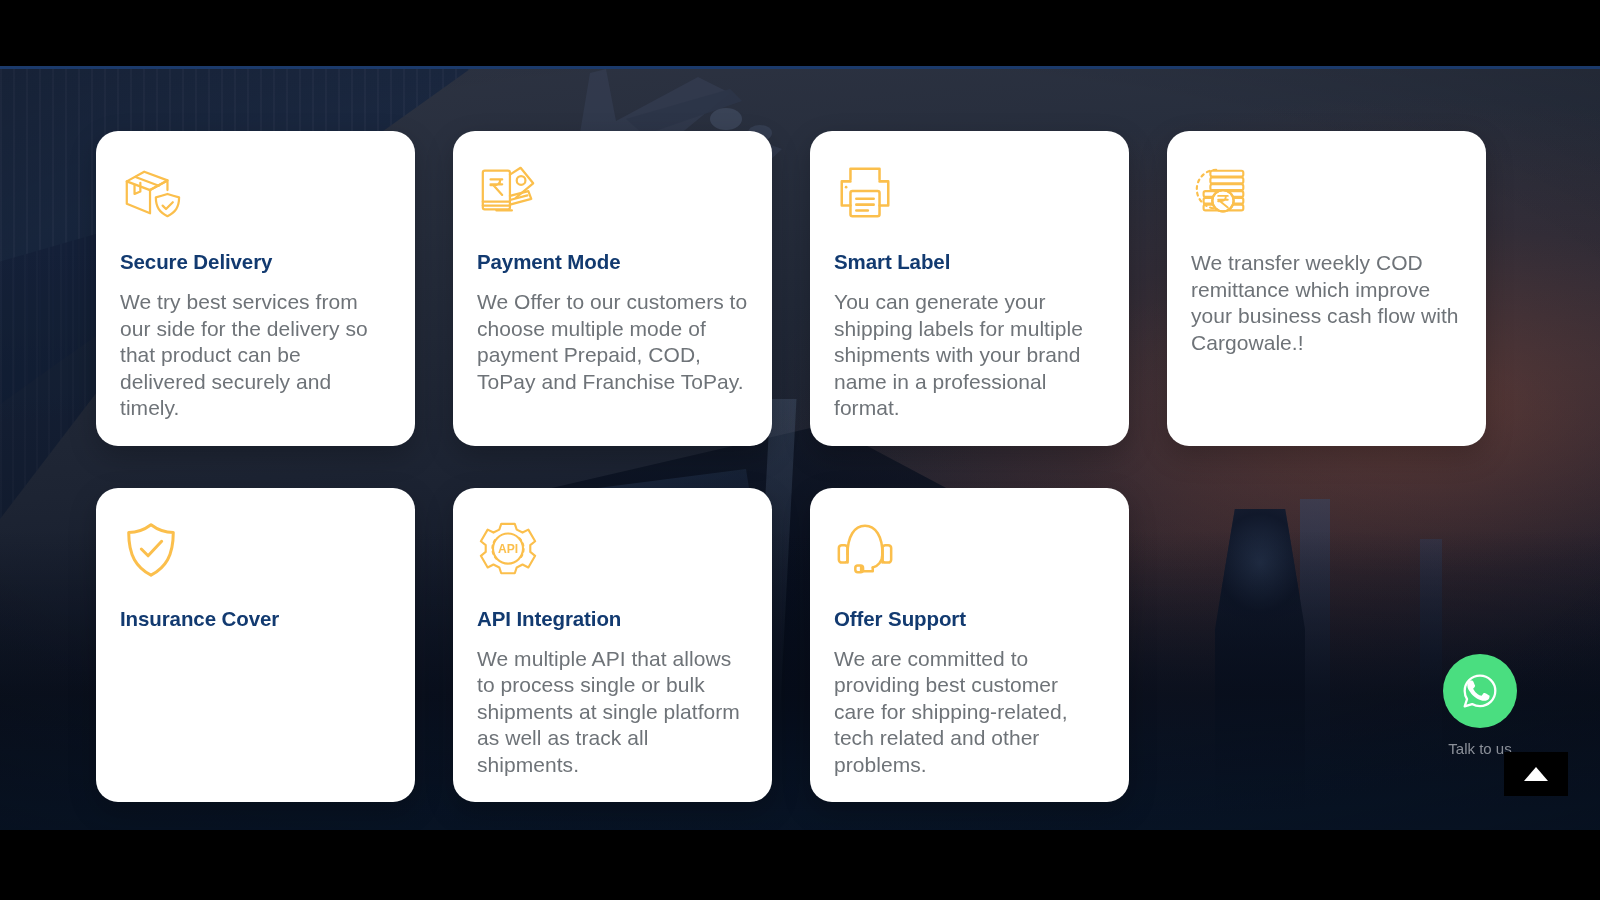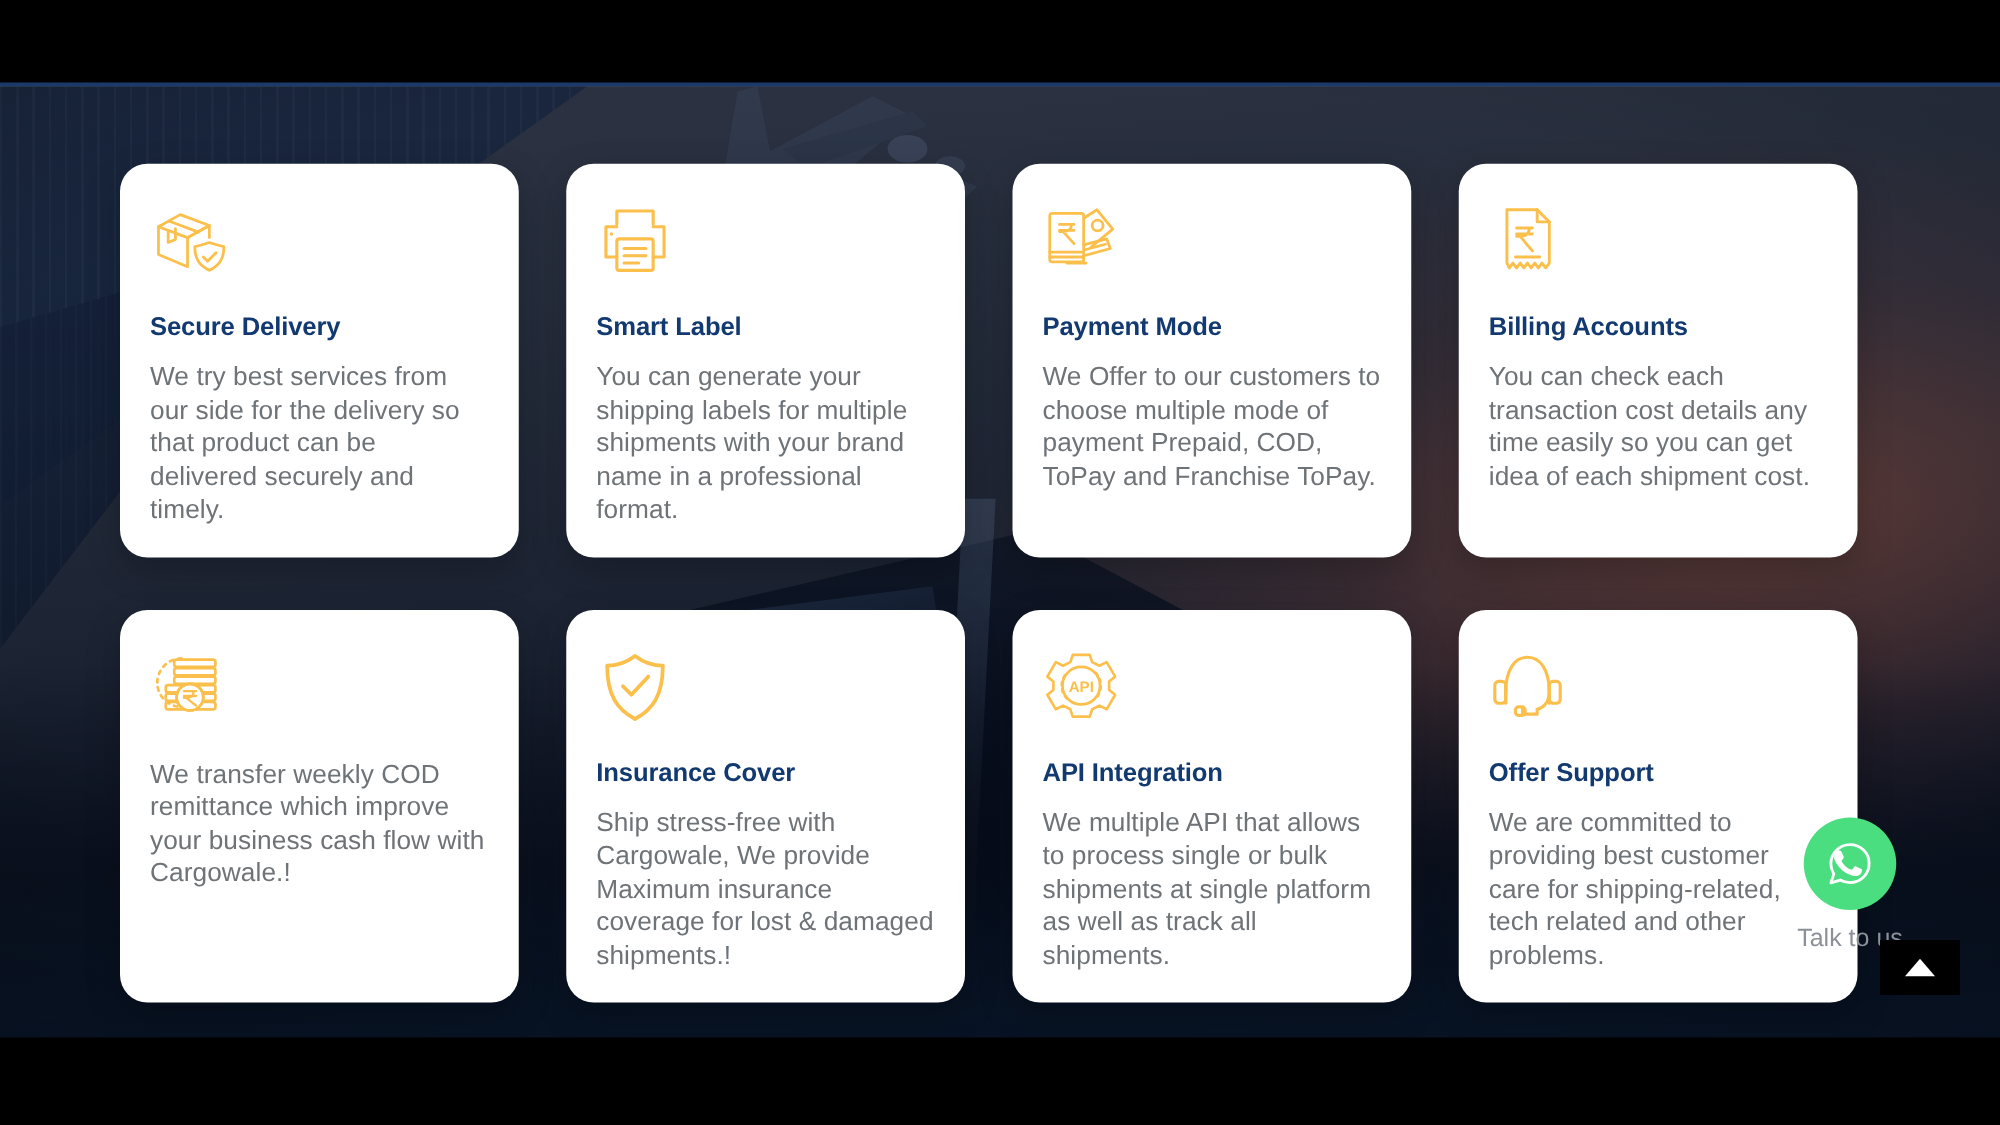--- a/index.html
+++ b/index.html
@@ -109,21 +109,21 @@
   
   .whatsapp-fab {
     position:absolute; left:1443px; top:654px; width:74px; height:74px;
     border-radius:50%; background:#4ade80;
     display:flex; align-items:center; justify-content:center;
     z-index:60; cursor:pointer;
   }
   .whatsapp-fab svg { width:42px; height:42px; display:block; }
   .whatsapp-label {
     position:absolute; left:1390px; top:740px; width:180px;
-    text-align:center; font-size:20px; color:#8b9099;
+    text-align:center; font-size:15px; color:#8b9099;
     z-index:55; white-space:nowrap;
   }
   .scroll-top-btn {
     position:absolute; left:1504px; top:752px; width:64px; height:44px;
     background:#000; display:flex; align-items:center; justify-content:center;
     z-index:61; cursor:pointer;
   }
   .scroll-top-btn svg { width:26px; height:16px; display:block; }
 </style>
 </head>
@@ -164,35 +164,20 @@
             <path d="M7 20 L7 43 L31 53 L31 29"></path>
             <path d="M31 29 L49 19 L49 29"></path>
             <path d="M16 15.5 L40 24.5"></path>
             <path d="M15 24 L15 33 L21 30.5 L21 21.5"></path>
             <path d="M49 33 C43 35 39 36 37 36.5 C37 47 41 52 49 56 C57 52 61 47 61 36.5 C59 36 55 35 49 33 Z"></path>
             <path d="M44 45 L47.5 48.5 L54.5 41.5"></path>
           </svg>
         </div>
         <div class="card-title">Secure Delivery</div>
         <div class="card-desc">We try best services from our side for the delivery so that product can be delivered securely and timely.</div>
-      </div>
-
-      <div class="feature-card">
-        <div class="card-icon">
-          <svg viewBox="0 0 64 64" fill="none" stroke="#fbbf4c" stroke-width="2.6" stroke-linecap="round" stroke-linejoin="round" xmlns="http://www.w3.org/2000/svg">
-            <path d="M17 18 L17 7 L47 7 L47 18"></path>
-            <path d="M17 20 L8 20 L8 45 L17 45"></path>
-            <path d="M47 20 L56 20 L56 45 L47 45"></path>
-            <rect x="17" y="30" width="30" height="26" rx="2"></rect>
-            <path d="M23 38 L41 38 M23 44 L41 44 M23 50 L35 50"></path>
-            <circle cx="12.5" cy="26" r="1.4" fill="#fbbf4c" stroke="none"></circle>
-          </svg>
-        </div>
-        <div class="card-title">Smart Label</div>
-        <div class="card-desc">You can generate your shipping labels for multiple shipments with your brand name in a professional format.</div>
       </div>
 
       <div class="feature-card">
         <div class="card-icon">
           <svg viewBox="0 0 64 64" fill="none" stroke="#fbbf4c" stroke-width="2.3" stroke-linecap="round" stroke-linejoin="round" xmlns="http://www.w3.org/2000/svg">
             <rect x="6" y="9" width="28" height="40" rx="2"></rect>
             <path d="M6 41 L34 41"></path>
             <path d="M6 45 L34 45"></path>
             <path d="M14 18 L26 18 M14 23 L26 23 M24 18 C24 23 20 24 17 24 L26 34 M14 24 L17 24"></path>
             <path d="M34 13 L45 6 L58 22 L40 37"></path>
@@ -201,30 +186,33 @@
             <path d="M35 39 L52 34.5"></path>
             <path d="M20 50 L36 50"></path>
           </svg>
         </div>
         <div class="card-title">Payment Mode</div>
         <div class="card-desc">We Offer to our customers to choose multiple mode of payment Prepaid, COD, ToPay and Franchise ToPay.</div>
       </div>
 
       <div class="feature-card">
         <div class="card-icon">
-          <svg viewBox="0 0 64 64" fill="none" stroke="#fbbf4c" stroke-width="2.4" stroke-linecap="round" stroke-linejoin="round" xmlns="http://www.w3.org/2000/svg">
-            <path d="M15 6 L40 6 L50 16 L50 50 L47 54 L44 50 L41 54 L38 50 L35 54 L32 50 L29 54 L26 50 L23 54 L20 50 L17 54 L15 50 Z"></path>
-            <path d="M40 6 L40 16 L50 16"></path>
-            <path d="M23 21 L36 21 M23 26 L36 26 M33.5 21 C33.5 26.5 29.5 28 26 28 L36 40 M23 28 L26 28"></path>
-            <path d="M22 45 L42 45"></path>
-          </svg>
-        </div>
-        <div class="card-title">Billing Accounts</div>
-        <div class="card-desc">You can check each transaction cost details any time easily so you can get idea of each shipment cost.</div>
-      </div>
+          <svg viewBox="0 0 64 64" fill="none" stroke="#fbbf4c" stroke-width="2.6" stroke-linecap="round" stroke-linejoin="round" xmlns="http://www.w3.org/2000/svg">
+            <path d="M17 18 L17 7 L47 7 L47 18"></path>
+            <path d="M17 20 L8 20 L8 45 L17 45"></path>
+            <path d="M47 20 L56 20 L56 45 L47 45"></path>
+            <rect x="17" y="30" width="30" height="26" rx="2"></rect>
+            <path d="M23 38 L41 38 M23 44 L41 44 M23 50 L35 50"></path>
+            <circle cx="12.5" cy="26" r="1.4" fill="#fbbf4c" stroke="none"></circle>
+          </svg>
+        </div>
+        <div class="card-title">Smart Label</div>
+        <div class="card-desc">You can generate your shipping labels for multiple shipments with your brand name in a professional format.</div>
+      </div>
+
 
       <div class="feature-card">
         <div class="card-icon">
           <svg viewBox="0 0 64 64" fill="none" stroke="#fbbf4c" stroke-width="2.2" stroke-linecap="round" stroke-linejoin="round" xmlns="http://www.w3.org/2000/svg">
             <path d="M26 8 A20 20 0 0 0 6 28 A20 20 0 0 0 26 48" stroke-dasharray="3 4"></path>
             <rect x="20" y="9" width="34" height="6" rx="2"></rect>
             <rect x="20" y="16" width="34" height="6" rx="2"></rect>
             <rect x="20" y="23" width="34" height="6" rx="2"></rect>
             <rect x="13" y="30" width="41" height="6" rx="2"></rect>
             <rect x="13" y="37" width="41" height="6" rx="2"></rect>
@@ -238,21 +226,20 @@
       </div>
 
       <div class="feature-card">
         <div class="card-icon">
           <svg viewBox="0 0 64 64" fill="none" stroke="#fbbf4c" stroke-width="3.1" stroke-linecap="round" stroke-linejoin="round" xmlns="http://www.w3.org/2000/svg">
             <path d="M32 6 C24 12 16 14 9 14 C9 38 17 50 32 58 C47 50 55 38 55 14 C48 14 40 12 32 6 Z"></path>
             <path d="M22 31 L29 38 L43 23"></path>
           </svg>
         </div>
         <div class="card-title">Insurance Cover</div>
-        <div class="card-desc">Ship stress-free with Cargowale, We provide Maximum insurance coverage for lost &amp; damaged shipments.!</div>
       </div>
 
       <div class="feature-card">
         <div class="card-icon">
           <svg viewBox="0 0 64 64" fill="none" stroke="#fbbf4c" stroke-width="2.2" stroke-linecap="round" stroke-linejoin="round" xmlns="http://www.w3.org/2000/svg">
             <path d="M25 5 L39 5 L41 11 L47 14 L53 11 L60 23 L55 27 L55 34 L60 38 L53 50 L47 47 L41 50 L39 56 L25 56 L23 50 L17 47 L11 50 L4 38 L9 34 L9 27 L4 23 L11 11 L17 14 L23 11 Z"></path>
             <circle cx="32" cy="30.5" r="15.5"></circle>
             <path d="M20 41 A15.5 15.5 0 0 1 20 20" stroke-dasharray="2.5 3.5"></path>
             <path d="M44 20 A15.5 15.5 0 0 1 44 41" stroke-dasharray="2.5 3.5"></path>
             <text x="32" y="35.5" text-anchor="middle" font-family="'Liberation Sans', sans-serif" font-size="12.5" font-weight="bold" fill="#fbbf4c" stroke="none">API</text>

